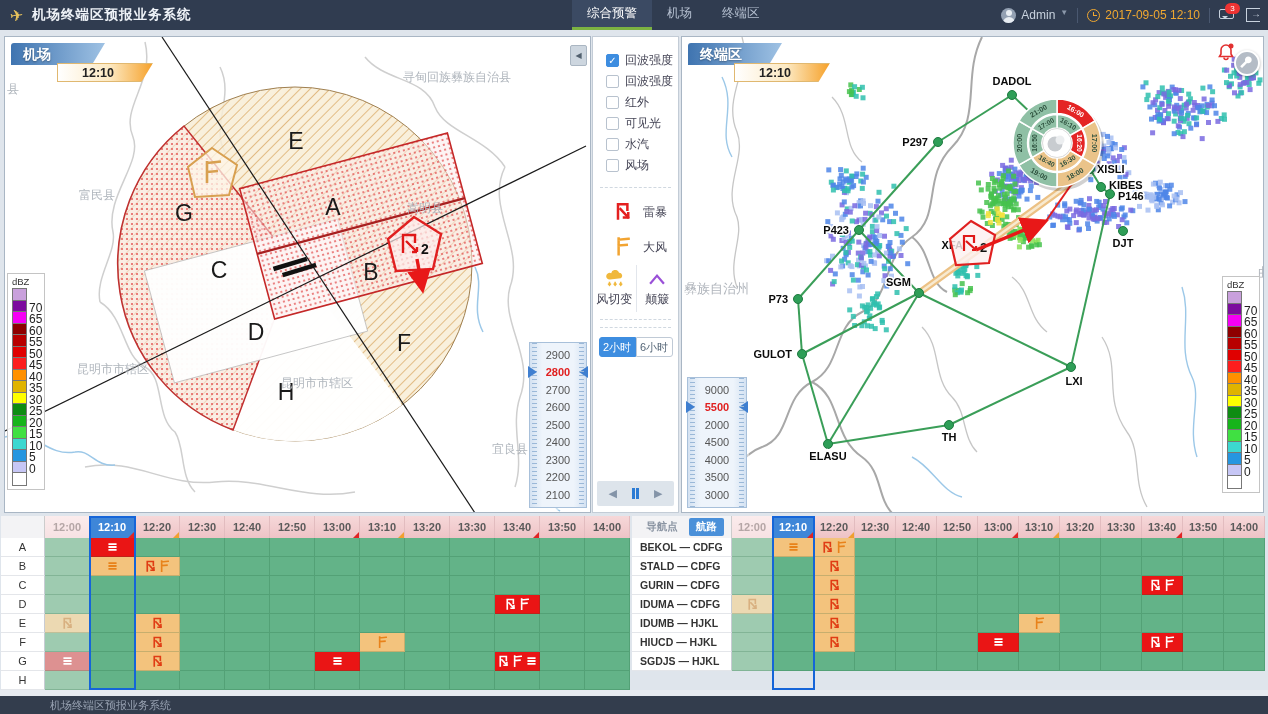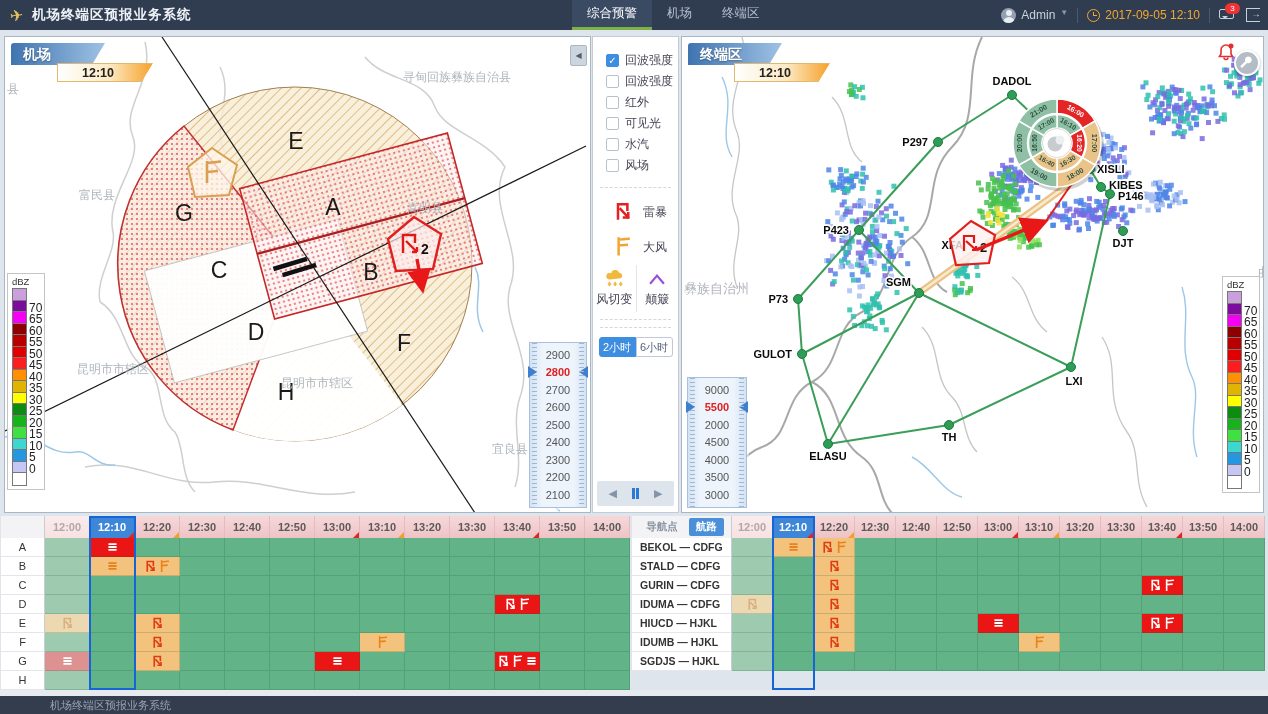--- a/index.html
+++ b/index.html
@@ -1902,77 +1902,77 @@
         <div class="g-cell" style="width: 41px;"></div>
         <div class="g-cell" style="width: 41px;"></div>
         <div class="g-cell" style="width: 41px;"></div>
         <div class="g-cell" style="width: 41px;"></div>
         <div class="g-cell" style="width: 41px;"></div>
         <div class="g-cell" style="width: 41px;"></div>
         <div class="g-cell" style="width: 41px;"></div>
         <div class="g-cell" style="width: 41px;"></div>
       </div>
       <div class="g-row">
-        <div class="rlabel rt" style="width: 100px;">HIUCD — HJKL</div>
+        <div class="rlabel rt" style="width: 100px;">IDUMB — HJKL</div>
         <div class="g-cell past" style="width: 41px;"></div>
         <div class="g-cell" style="width: 41px;"></div>
         <div class="g-cell warn" style="width: 41px;">
           <span style="height: 14px;"><svg width="13" height="14" viewBox="0 0 16 16">
               <path d="M4 14 V2.5 H11.5 V7" stroke="#e03c14" stroke-width="2" fill="none" stroke-linecap="square"></path>
               <path d="M6 6.5 L12 13" stroke="#e03c14" stroke-width="2" fill="none" stroke-linecap="square"></path>
               <path d="M12.2 13.2 V9.8 M12.2 13.2 H8.8" stroke="#e03c14" stroke-width="2" fill="none" stroke-linecap="square"></path>
             </svg></span>
         </div>
         <div class="g-cell" style="width: 41px;"></div>
         <div class="g-cell" style="width: 41px;"></div>
         <div class="g-cell" style="width: 41px;"></div>
+        <div class="g-cell" style="width: 41px;"></div>
+        <div class="g-cell warn" style="width: 41px;">
+          <span style="height: 14px;"><svg width="13" height="14" viewBox="0 0 16 16">
+              <path d="M4.5 14.5 V2 M4.5 3 L12.5 2.2 M4.5 7.5 L11 7" stroke="#e8821a" stroke-width="2" fill="none" stroke-linecap="square"></path>
+            </svg></span>
+        </div>
+        <div class="g-cell" style="width: 41px;"></div>
+        <div class="g-cell" style="width: 41px;"></div>
+        <div class="g-cell" style="width: 41px;"></div>
+        <div class="g-cell" style="width: 41px;"></div>
+        <div class="g-cell" style="width: 41px;"></div>
+      </div>
+      <div class="g-row">
+        <div class="rlabel rt" style="width: 100px;">HIUCD — HJKL</div>
+        <div class="g-cell past" style="width: 41px;"></div>
+        <div class="g-cell" style="width: 41px;"></div>
+        <div class="g-cell warn" style="width: 41px;">
+          <span style="height: 14px;"><svg width="13" height="14" viewBox="0 0 16 16">
+              <path d="M4 14 V2.5 H11.5 V7" stroke="#e03c14" stroke-width="2" fill="none" stroke-linecap="square"></path>
+              <path d="M6 6.5 L12 13" stroke="#e03c14" stroke-width="2" fill="none" stroke-linecap="square"></path>
+              <path d="M12.2 13.2 V9.8 M12.2 13.2 H8.8" stroke="#e03c14" stroke-width="2" fill="none" stroke-linecap="square"></path>
+            </svg></span>
+        </div>
+        <div class="g-cell" style="width: 41px;"></div>
+        <div class="g-cell" style="width: 41px;"></div>
+        <div class="g-cell" style="width: 41px;"></div>
         <div class="g-cell danger" style="width: 41px;">
           <span style="height: 14px;"><svg width="13" height="14" viewBox="0 0 16 16">
               <path d="M3 4.5 H13 M3 8 H13 M3 11.5 H13" stroke="#ffffff" stroke-width="2.3" fill="none"></path>
             </svg></span>
         </div>
         <div class="g-cell" style="width: 41px;"></div>
         <div class="g-cell" style="width: 41px;"></div>
         <div class="g-cell" style="width: 41px;"></div>
         <div class="g-cell danger" style="width: 41px;">
           <span style="height: 14px;"><svg width="13" height="14" viewBox="0 0 16 16">
               <path d="M4 14 V2.5 H11.5 V7" stroke="#ffffff" stroke-width="2" fill="none" stroke-linecap="square"></path>
               <path d="M6 6.5 L12 13" stroke="#ffffff" stroke-width="2" fill="none" stroke-linecap="square"></path>
               <path d="M12.2 13.2 V9.8 M12.2 13.2 H8.8" stroke="#ffffff" stroke-width="2" fill="none" stroke-linecap="square"></path>
             </svg></span>
           <span style="height: 14px;"><svg width="13" height="14" viewBox="0 0 16 16">
               <path d="M4.5 14.5 V2 M4.5 3 L12.5 2.2 M4.5 7.5 L11 7" stroke="#ffffff" stroke-width="2" fill="none" stroke-linecap="square"></path>
             </svg></span>
         </div>
-        <div class="g-cell" style="width: 41px;"></div>
-        <div class="g-cell" style="width: 41px;"></div>
-      </div>
-      <div class="g-row">
-        <div class="rlabel rt" style="width: 100px;">IDUMB — HJKL</div>
-        <div class="g-cell past" style="width: 41px;"></div>
-        <div class="g-cell" style="width: 41px;"></div>
-        <div class="g-cell warn" style="width: 41px;">
-          <span style="height: 14px;"><svg width="13" height="14" viewBox="0 0 16 16">
-              <path d="M4 14 V2.5 H11.5 V7" stroke="#e03c14" stroke-width="2" fill="none" stroke-linecap="square"></path>
-              <path d="M6 6.5 L12 13" stroke="#e03c14" stroke-width="2" fill="none" stroke-linecap="square"></path>
-              <path d="M12.2 13.2 V9.8 M12.2 13.2 H8.8" stroke="#e03c14" stroke-width="2" fill="none" stroke-linecap="square"></path>
-            </svg></span>
-        </div>
-        <div class="g-cell" style="width: 41px;"></div>
-        <div class="g-cell" style="width: 41px;"></div>
-        <div class="g-cell" style="width: 41px;"></div>
-        <div class="g-cell" style="width: 41px;"></div>
-        <div class="g-cell warn" style="width: 41px;">
-          <span style="height: 14px;"><svg width="13" height="14" viewBox="0 0 16 16">
-              <path d="M4.5 14.5 V2 M4.5 3 L12.5 2.2 M4.5 7.5 L11 7" stroke="#e8821a" stroke-width="2" fill="none" stroke-linecap="square"></path>
-            </svg></span>
-        </div>
-        <div class="g-cell" style="width: 41px;"></div>
-        <div class="g-cell" style="width: 41px;"></div>
-        <div class="g-cell" style="width: 41px;"></div>
         <div class="g-cell" style="width: 41px;"></div>
         <div class="g-cell" style="width: 41px;"></div>
       </div>
       <div class="g-row">
         <div class="rlabel rt" style="width: 100px;">SGDJS — HJKL</div>
         <div class="g-cell past" style="width: 41px;"></div>
         <div class="g-cell" style="width: 41px;"></div>
         <div class="g-cell" style="width: 41px;"></div>
         <div class="g-cell" style="width: 41px;"></div>
         <div class="g-cell" style="width: 41px;"></div>

